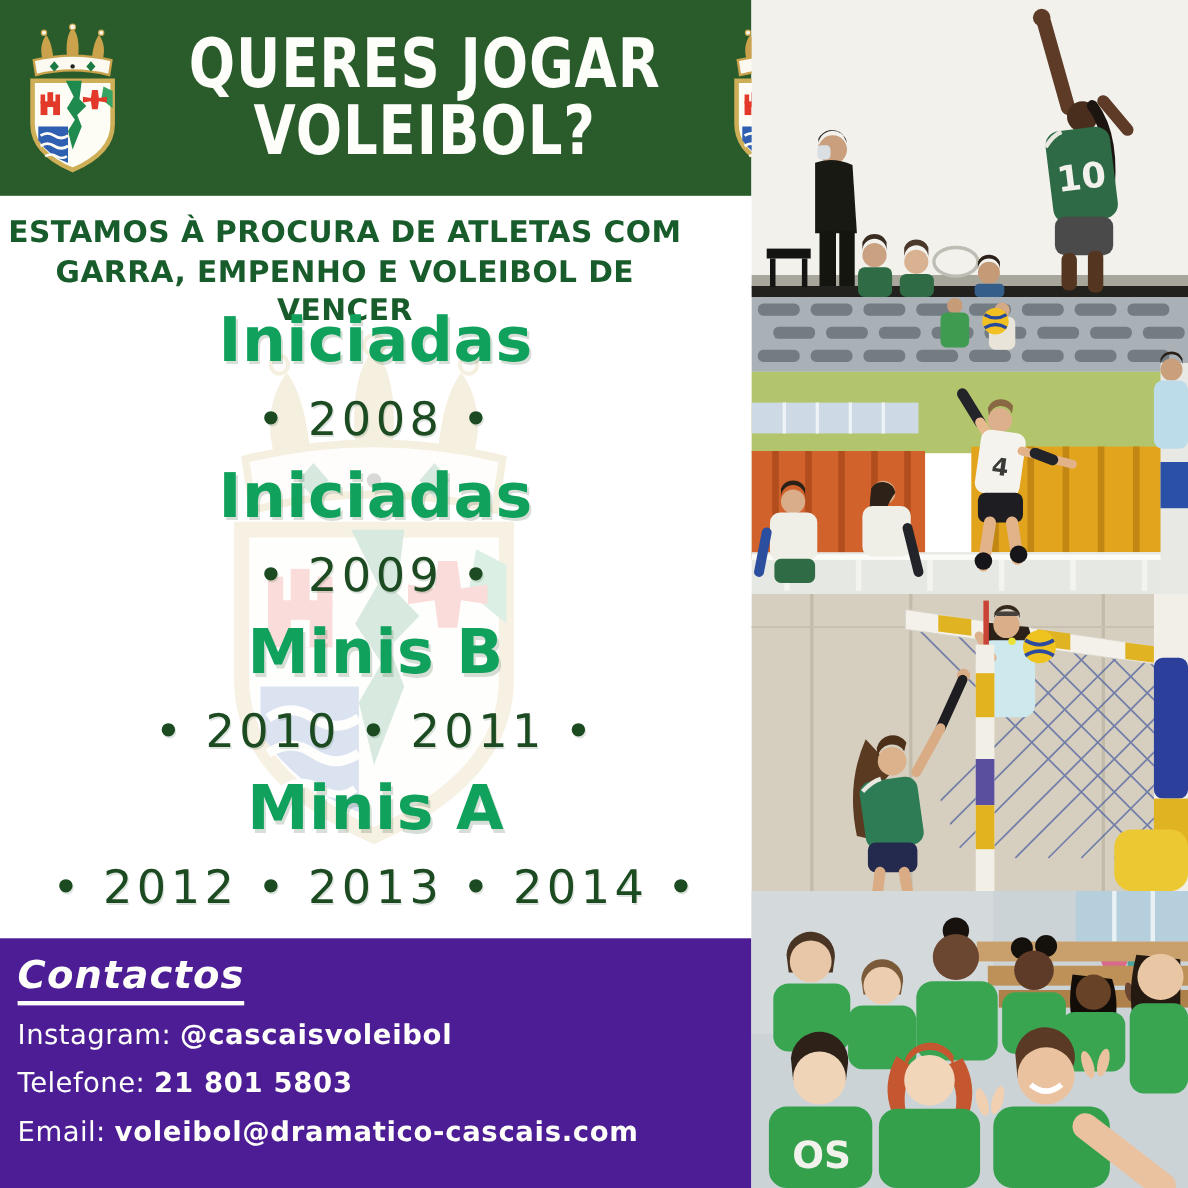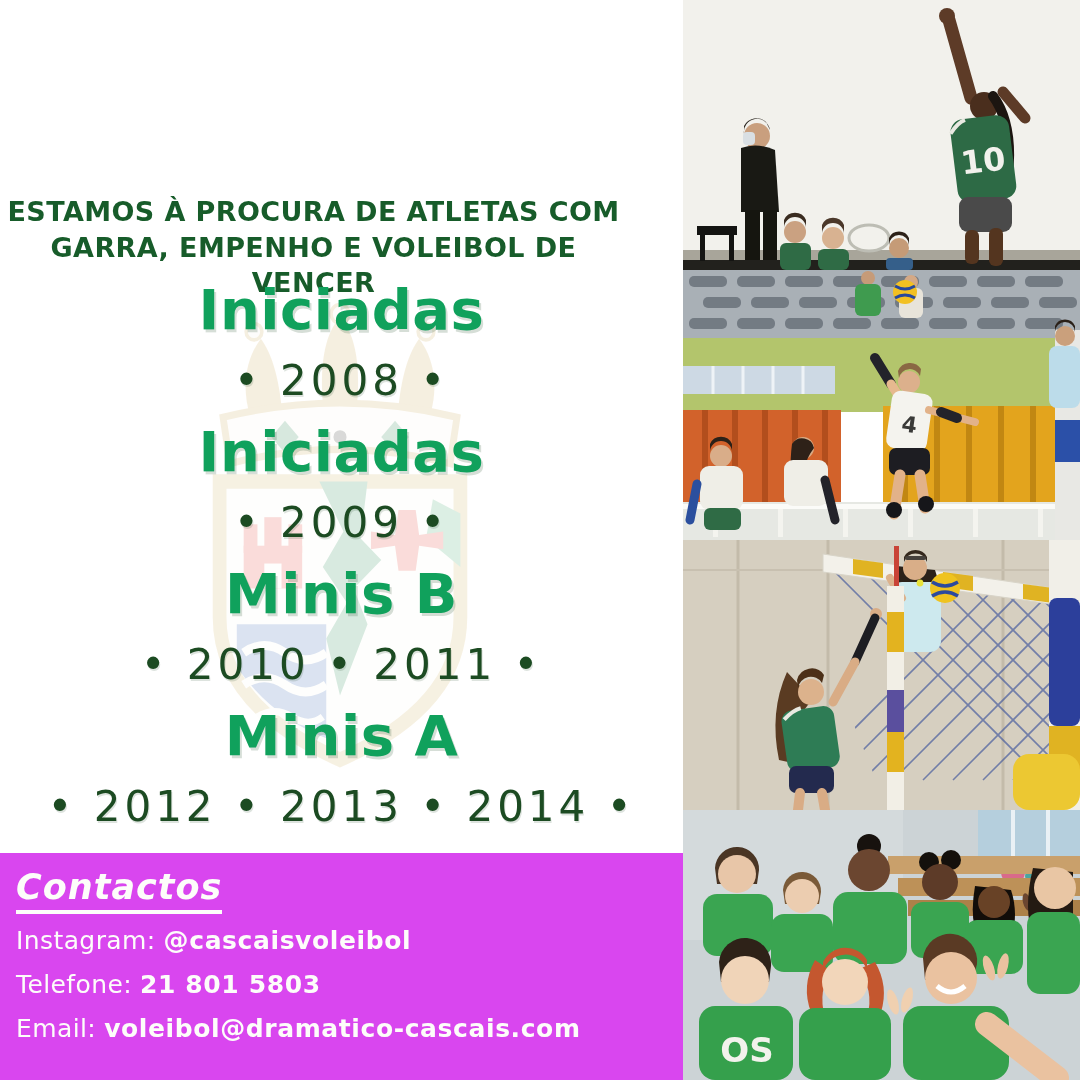--- a/index.html
+++ b/index.html
@@ -17,21 +17,21 @@
   .watermark{position:absolute;left:168px;top:118px;width:344px;height:478px;opacity:.17;}
   .intro{position:absolute;top:16px;left:0;width:627px;text-align:center;color:#175c2a;
          font-weight:800;font-size:27px;line-height:1.32;letter-spacing:.4px;}
   .cats{position:absolute;top:96px;left:0;width:683px;text-align:center;}
   .cat-row{height:71px;display:flex;align-items:center;justify-content:center;}
   .cat-name{color:#10a15c;font-weight:800;font-size:56px;letter-spacing:.5px;
             text-shadow:2px 3px 0 rgba(28,70,32,.18);}
   .cat-years{color:#1c4b22;font-weight:400;font-size:42px;letter-spacing:4px;
             text-shadow:1px 2px 0 rgba(28,70,32,.15);}
   
-  .footer{position:absolute;left:0;top:853px;width:683px;height:227px;background:#d946ef;
+  .footer{position:absolute;left:0;top:853px;width:683px;height:227px;background:#4c1d95;
           color:#fdfdfa;box-sizing:border-box;padding:12px 16px;}
   .contacts-heading{display:inline-block;font-size:35px;font-weight:800;font-style:italic;
           border-bottom:4px solid #fdfdfa;padding-bottom:3px;margin:2px 0 12px 0;letter-spacing:1px;}
   .contact-row{font-size:25px;font-weight:400;margin:0 0 15px 0;letter-spacing:.4px;}
   .contact-row .val{font-weight:700;margin-left:8px;letter-spacing:.6px;}
   
   .right-col{position:absolute;left:683px;top:0;width:397px;height:1080px;}
   .photo{width:397px;height:270px;overflow:hidden;}
   .photo svg{display:block;}
 </style>
@@ -71,20 +71,32 @@
         <path d="M26,118 q5,-3 10,0 t9,0" stroke="#fdfdf6" stroke-width="2" fill="none"></path>
       </g>
     </symbol>
   </defs>
 </svg>
 
 <div class="poster">
 
   <div class="left-col">
 
+    <header class="banner">
+      <svg class="crest" viewBox="0 0 100 134">
+          <use href="#crest"></use>
+        </svg>
+      <div class="banner-title">
+        <span style="display:block">QUERES JOGAR</span>
+        <span style="display:block">VOLEIBOL?</span>
+      </div>
+      <svg class="crest" viewBox="0 0 100 134">
+          <use href="#crest"></use>
+        </svg>
+    </header>
 
     <div class="main">
       <svg class="watermark" viewBox="0 0 100 134" preserveAspectRatio="none">
           <use href="#crest"></use>
         </svg>
       <div class="intro">
         <span style="display:block">ESTAMOS À PROCURA DE ATLETAS COM</span>
         <span style="display:block">GARRA, EMPENHO E VOLEIBOL DE VENCER</span>
       </div>
       <div class="cats">

